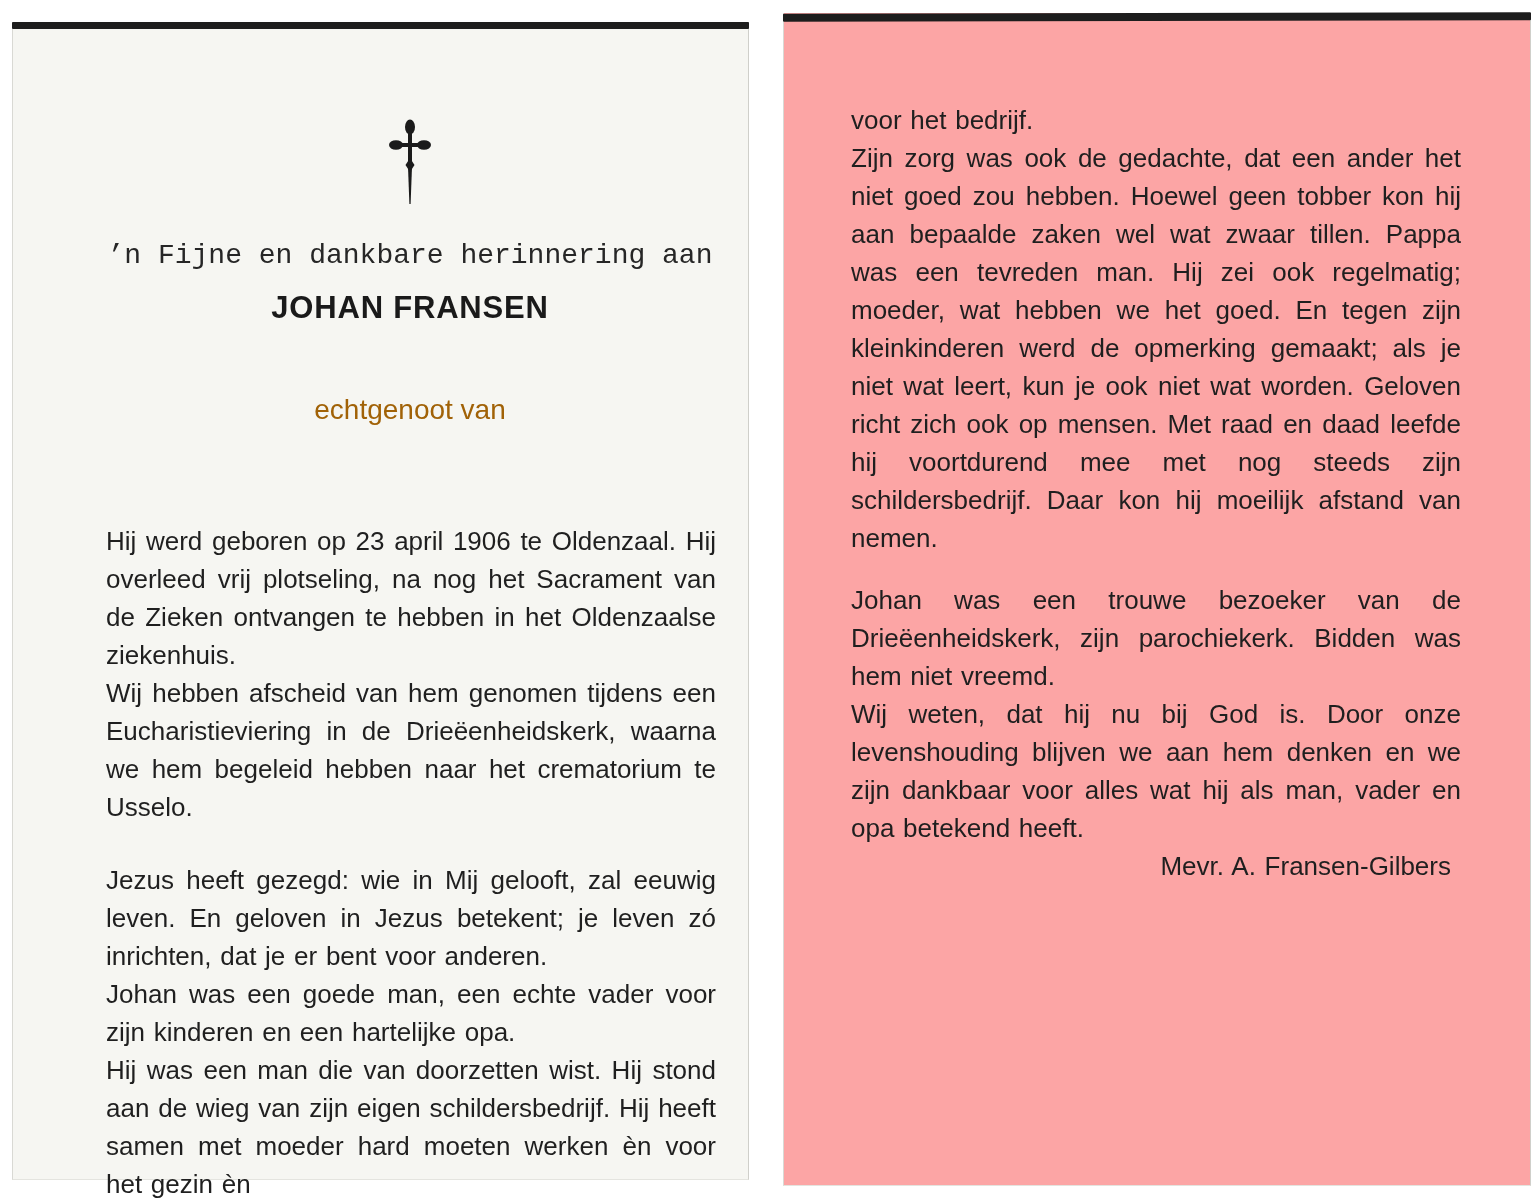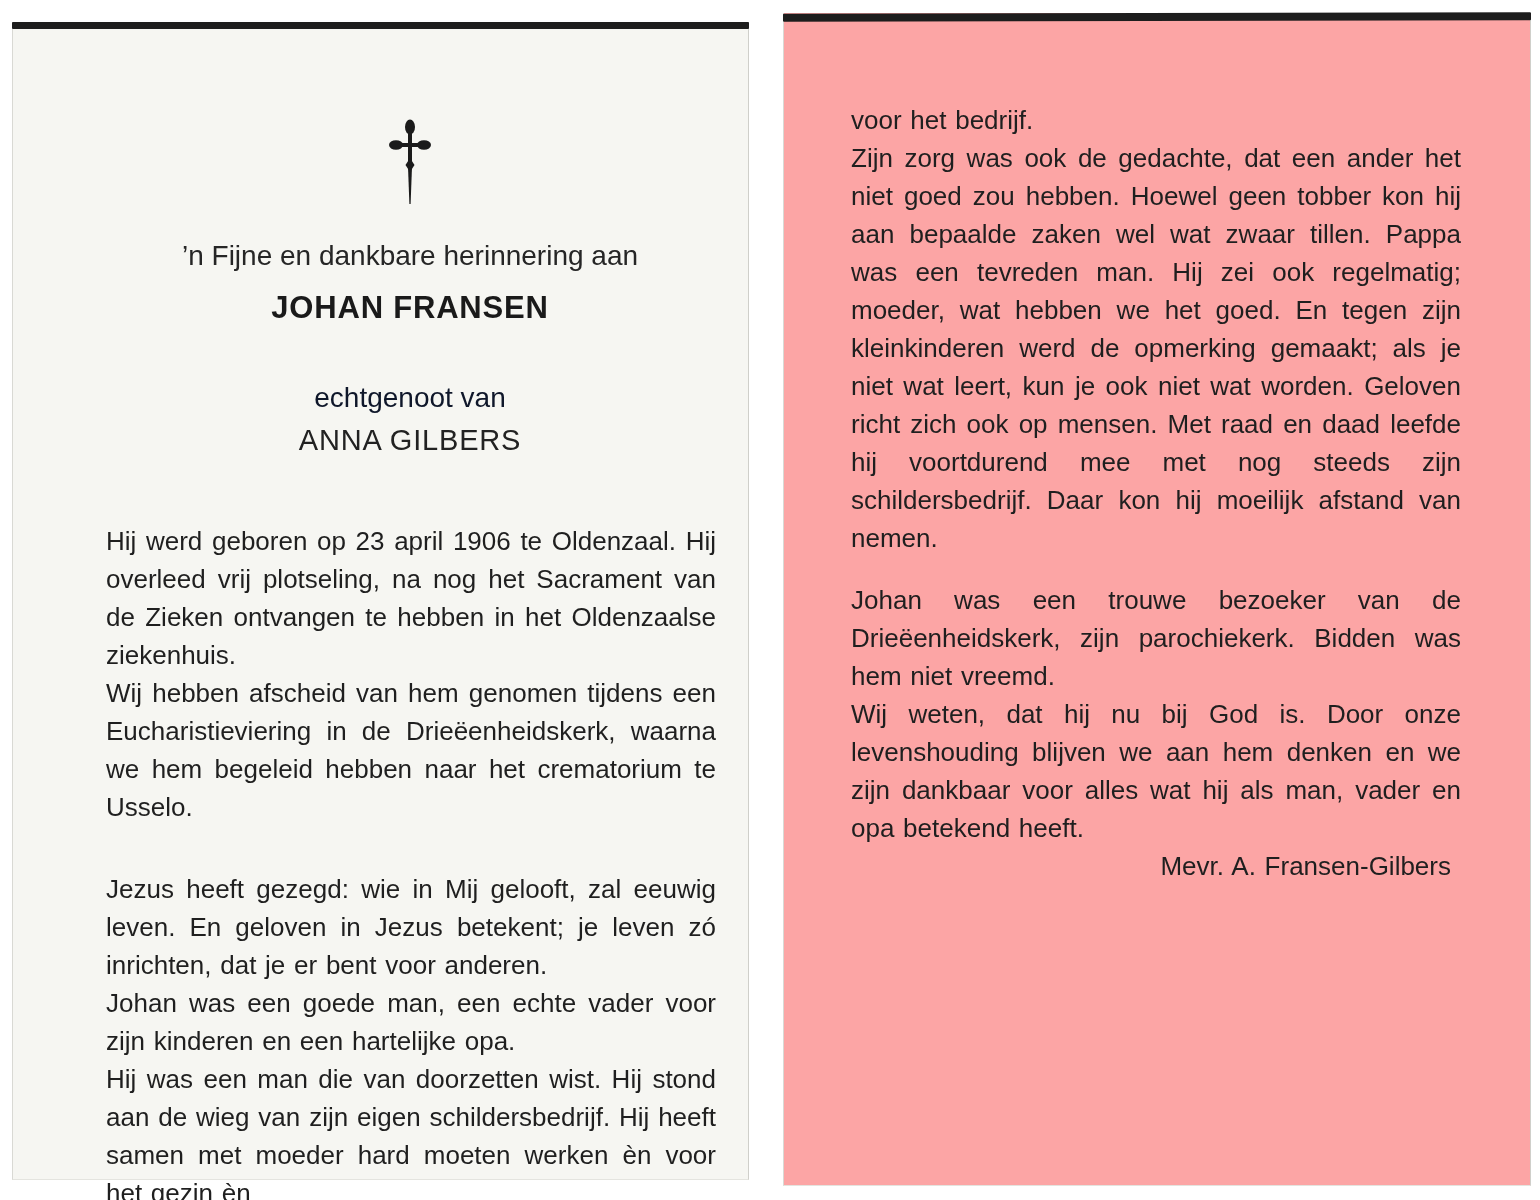--- a/index.html
+++ b/index.html
@@ -30,37 +30,37 @@
     border-radius: 1px;
   }
   .page-right .scan-bar { height: 8px; transform: rotate(-0.12deg); }
 
   
   .lp-header {
     position: absolute; left: 93px; width: 608px;
     text-align: center;
   }
   .lp-cross { top: 96px; }
-  .lp-intro { top: 218px; font-size: 28px; color: #262626; }
+  .lp-intro { top: 218px; font-size: 28px; color: #262626; font-family: Liberation Mono, monospace; }
   .lp-name  { top: 268px; font-size: 31px; font-weight: 700; letter-spacing: 0.8px; color: #1a1a1a; }
-  .lp-relation { top: 360px; font-size: 28px; color: #0f172a; }
+  .lp-relation { top: 372px; font-size: 28px; color: #a16207; }
   .lp-spouse { top: 402px; font-size: 29px; letter-spacing: 0.8px; color: #222222; }
 
   
   .body-col {
     position: absolute;
     font-size: 26px; line-height: 38px;
     text-align: justify;
     color: #1f1f1f;
     word-spacing: 1.5px;
   }
   .lp-body { left: 93px; top: 500px; width: 610px; }
   .rp-body { left: 67px; top: 88px;  width: 610px; }
   .body-col p { margin: 0; }
-  .body-col p.gap-before { margin-top: 44px; }
+  .body-col p.gap-before { margin-top: 35px; }
   .body-col p.gap-before-small { margin-top: 24px; }
   .body-col p.gap-before-large { margin-top: 52px; }
 
   .sig-line {
     text-align: right;
     padding-right: 10px;
   }
 </style>
 </head>
 <body>
@@ -83,21 +83,20 @@
         </g>
       </svg>
     </div>
 
     <div class="lp-header lp-intro">’n Fijne en dankbare herinnering aan</div>
 
     <div class="lp-header lp-name">JOHAN FRANSEN</div>
 
     <div class="lp-header lp-relation">echtgenoot van</div>
 
-    <div class="lp-header lp-spouse">ANNA GILBERS</div>
 
     <div class="body-col lp-body">
       <p>Hij werd geboren op 23 april 1906 te Oldenzaal. Hij overleed vrij plotseling, na nog het Sacrament van de Zieken ontvangen te hebben in het Oldenzaalse ziekenhuis.</p>
       <p>Wij hebben afscheid van hem genomen tijdens een Eucharistieviering in de Drieëenheidskerk, waarna we hem begeleid hebben naar het crematorium te Usselo.</p>
       <p class="gap-before">Jezus heeft gezegd: wie in Mij gelooft, zal eeuwig leven. En geloven in Jezus betekent; je leven zó inrichten, dat je er bent voor anderen.</p>
       <p>Johan was een goede man, een echte vader voor zijn kinderen en een hartelijke opa.</p>
       <p>Hij was een man die van doorzetten wist. Hij stond aan de wieg van zijn eigen schildersbedrijf. Hij heeft samen met moeder hard moeten werken èn voor het gezin èn</p>
     </div>
   </div>
 

